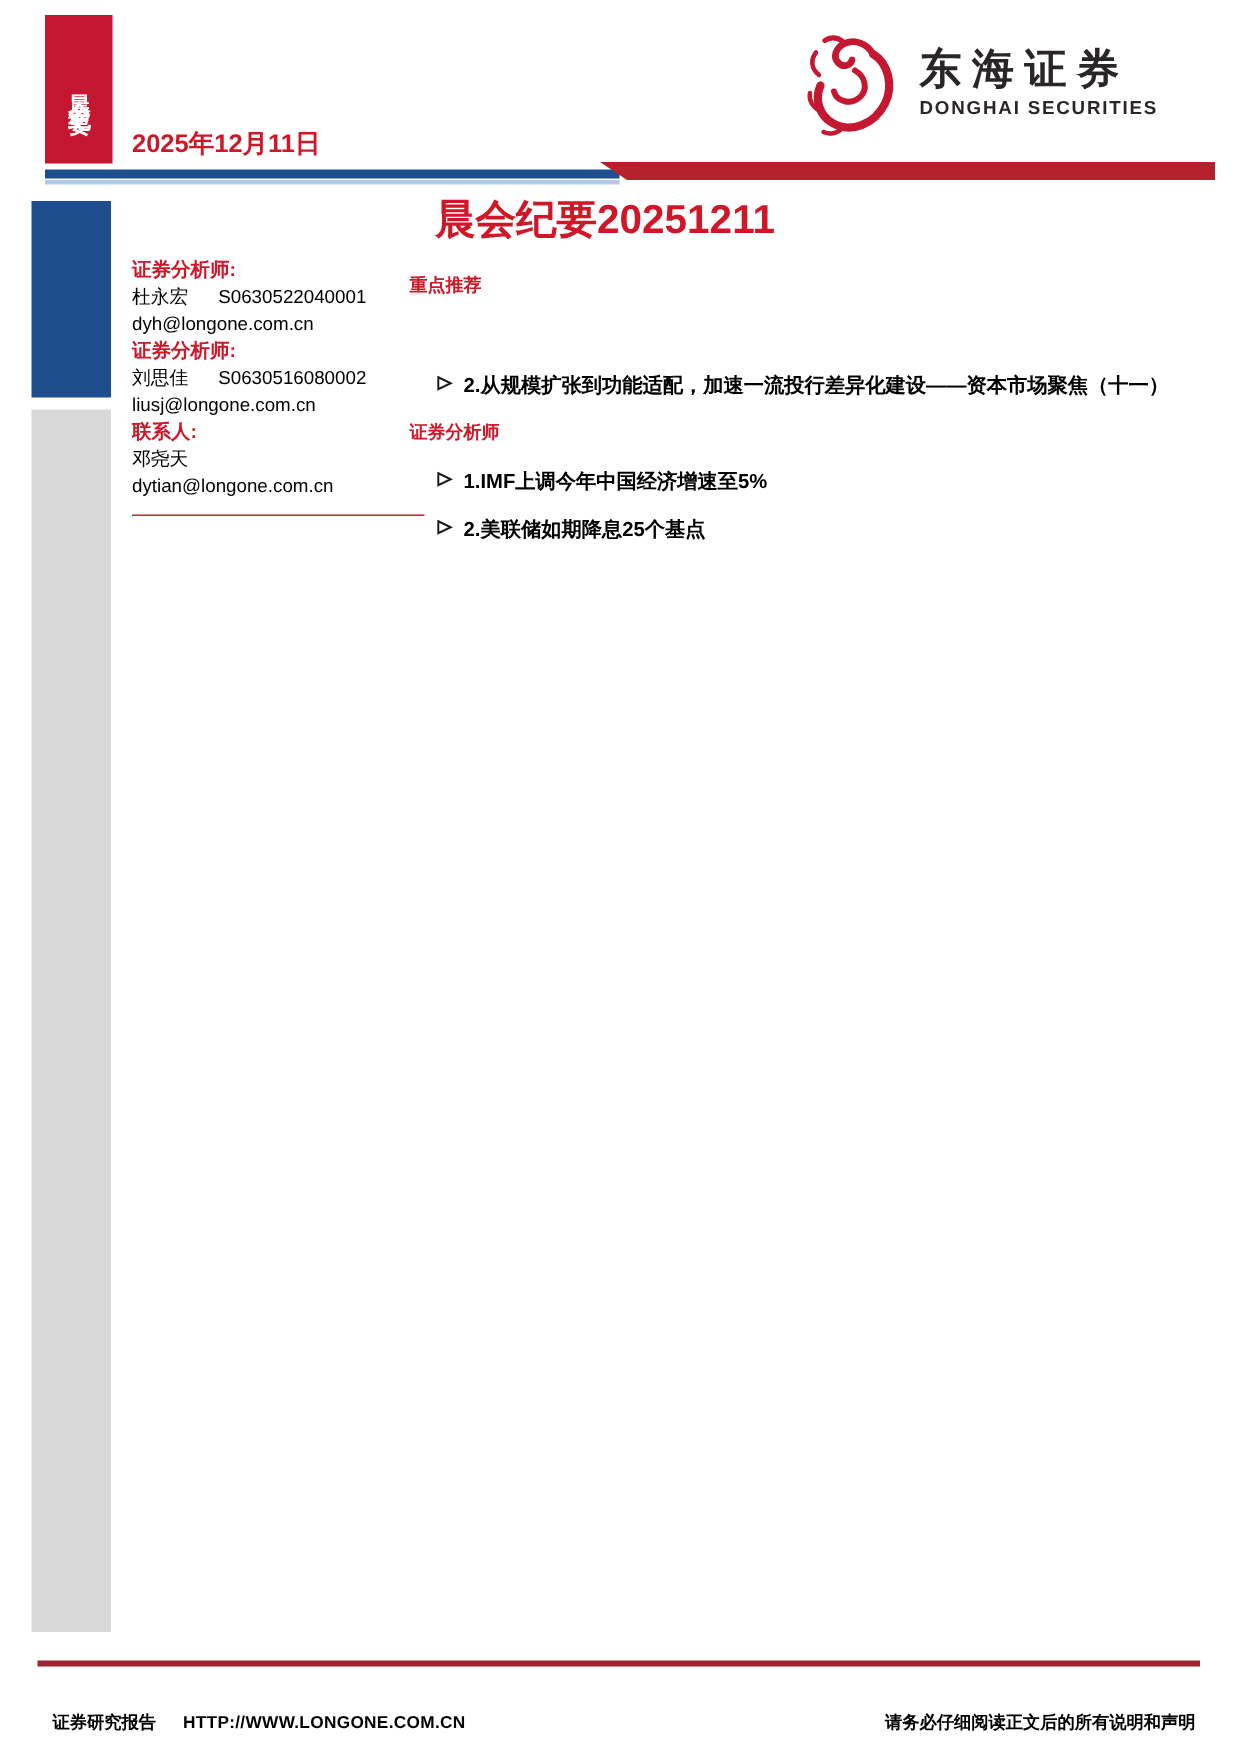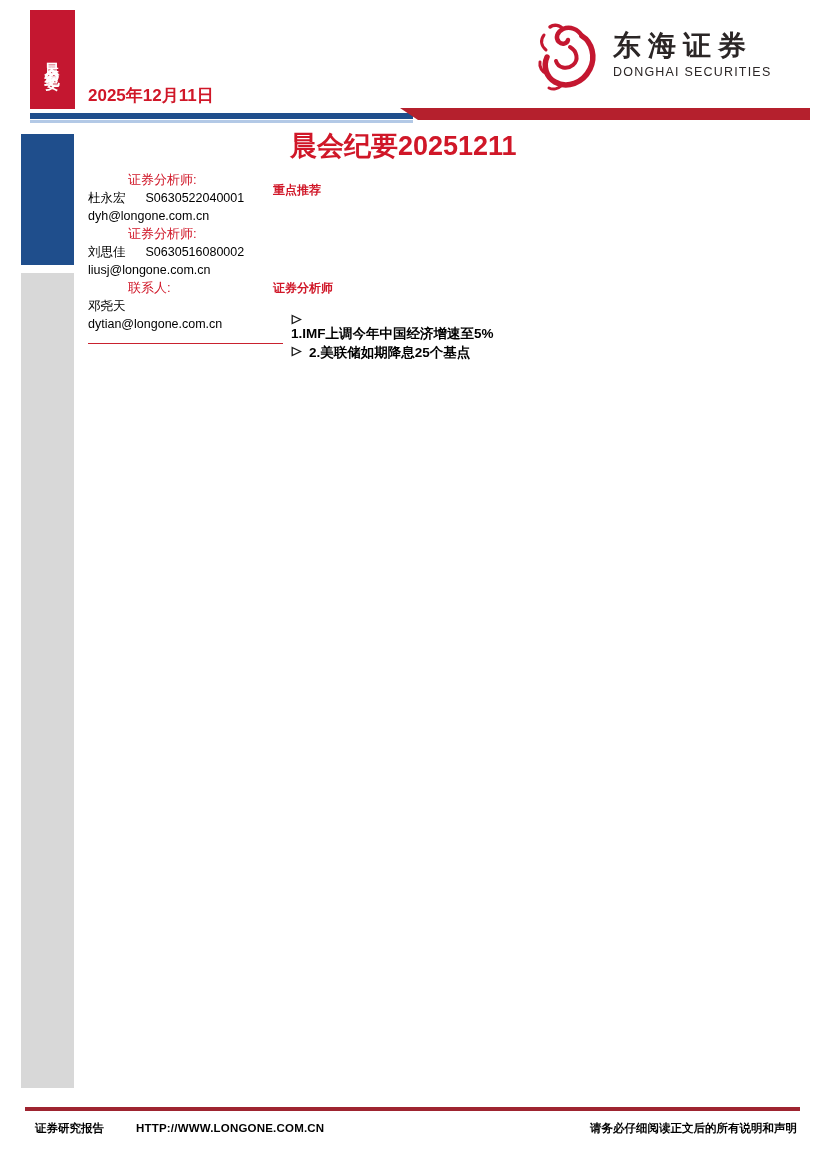--- a/index.html
+++ b/index.html
@@ -24,54 +24,54 @@
     font-size:15px;letter-spacing:5px;line-height:1;}
 
   
   .date{position:absolute;left:88px;top:84px;color:var(--red-text);font-weight:bold;font-size:17px;}
 
   
   .brand{position:absolute;left:537px;top:20px;display:flex;align-items:flex-start;}
   .brand .dragon{width:62px;height:72px;flex:0 0 auto;}
   .brand .names{margin-left:14px;padding-top:10px;}
   .brand .cn{font-size:28px;font-weight:bold;color:#2b2626;letter-spacing:7px;line-height:1.15;white-space:nowrap;}
-  .brand .en{font-size:12.5px;font-weight:normal;color:#2b2626;letter-spacing:1.2px;margin-top:3px;white-space:nowrap;}
+  .brand .en{font-size:12.5px;font-weight:bold;color:#2b2626;letter-spacing:1.2px;margin-top:3px;white-space:nowrap;}
 
   
   .rule-blue{position:absolute;left:30px;top:113px;width:383px;height:6px;background:var(--blue);}
   .rule-blue-light{position:absolute;left:30px;top:120px;width:383px;height:2.5px;background:var(--blue-light);}
   .rule-red{position:absolute;left:400px;top:108px;width:410px;height:12px;background:var(--red-bar);
     clip-path:polygon(0 0,100% 0,100% 100%,18px 100%);}
 
   
   .block-blue{position:absolute;left:21px;top:134px;width:53px;height:131px;background:var(--blue);}
   .block-gray{position:absolute;left:21px;top:273px;width:53px;height:815px;background:var(--gray-strip);}
 
   
   .analysts{position:absolute;left:88px;top:171px;width:200px;font-size:12.5px;line-height:18px;color:#000;}
-  .analysts .lbl{color:var(--red-text);font-weight:normal;font-size:13px;margin-left:40px;}
+  .analysts .lbl{color:var(--red-text);font-weight:bold;font-size:13px;}
   .analysts .code{margin-left:20px;}
   .contact-rule{border-bottom:1.6px solid #c9212e;width:195px;height:11px;}
 
   
   .doc-title{position:absolute;left:290px;top:128px;color:var(--red-text);font-weight:bold;font-size:27px;white-space:nowrap;}
   .sec-heading{position:absolute;left:273px;color:var(--red-text);font-weight:bold;font-size:12px;white-space:nowrap;}
   .sec-heading.s1{top:182px;}
   .sec-heading.s2{top:280px;}
   .bullet{position:absolute;left:291px;width:520px;display:flex;align-items:flex-start;}
-  .bullet.b1{top:215px;} .bullet.b2{top:248px;} .bullet.b3{top:312px;flex-direction:column;} .bullet.b4{top:344px;}
+  .bullet.b1{top:215px;} .bullet.b2{top:248px;} .bullet.b3{top:312px;} .bullet.b4{top:344px;}
   .bullet .arrow{flex:0 0 auto;margin:2px 7px 0 0;line-height:0;}
   .bullet .txt{font-size:13.5px;font-weight:bold;color:#000;line-height:17px;white-space:nowrap;}
 
   
   .footer-rule{position:absolute;left:25px;top:1107px;width:775px;height:3.5px;background:var(--red-rule);}
   .footer-row{position:absolute;left:35px;top:1121px;width:762px;display:flex;justify-content:space-between;align-items:baseline;}
   .footer-left{display:flex;align-items:baseline;}
-  .footer-left .rpt{font-size:11.5px;font-weight:bold;color:#000;}
-  .footer-left .url{font-size:11.5px;font-weight:bold;color:#000;margin-left:32px;letter-spacing:.2px;}
+  .footer-left .rpt{font-size:11.5px;font-weight:bold;color:#000;margin-top:20px;}
+  .footer-left .url{font-size:11.5px;font-weight:bold;color:#000;margin-left:18px;letter-spacing:.2px;}
   .footer-right{font-size:11.5px;font-weight:bold;color:#000;}
 </style>
 </head>
 <body>
 
 <div class="page">
 
   <div class="v-banner">
     <span>晨会纪要</span>
   </div>
@@ -124,20 +124,28 @@
       <div>dytian@longone.com.cn</div>
     </div>
     <div class="contact-rule"></div>
   </div>
 
   <div class="doc-title">晨会纪要20251211</div>
 
   <div class="sec-heading s1">重点推荐</div>
 
 
+  <div class="bullet b2">
+    <span class="arrow">
+      <svg width="11" height="11" viewBox="0 0 11 11">
+          <path d="M1.2 1.5 L9.5 5.5 L1.2 9.5 Z" fill="#ffffff" stroke="#1a1a1a" stroke-width="1.3" stroke-linejoin="miter"></path>
+        </svg>
+    </span>
+    <span class="txt">2.从规模扩张到功能适配，加速一流投行差异化建设——资本市场聚焦（十一）</span>
+  </div>
 
   <div class="sec-heading s2">证券分析师</div>
 
   <div class="bullet b3">
     <span class="arrow">
       <svg width="11" height="11" viewBox="0 0 11 11">
           <path d="M1.2 1.5 L9.5 5.5 L1.2 9.5 Z" fill="#ffffff" stroke="#1a1a1a" stroke-width="1.3" stroke-linejoin="miter"></path>
         </svg>
     </span>
     <span class="txt">1.IMF上调今年中国经济增速至5%</span>

